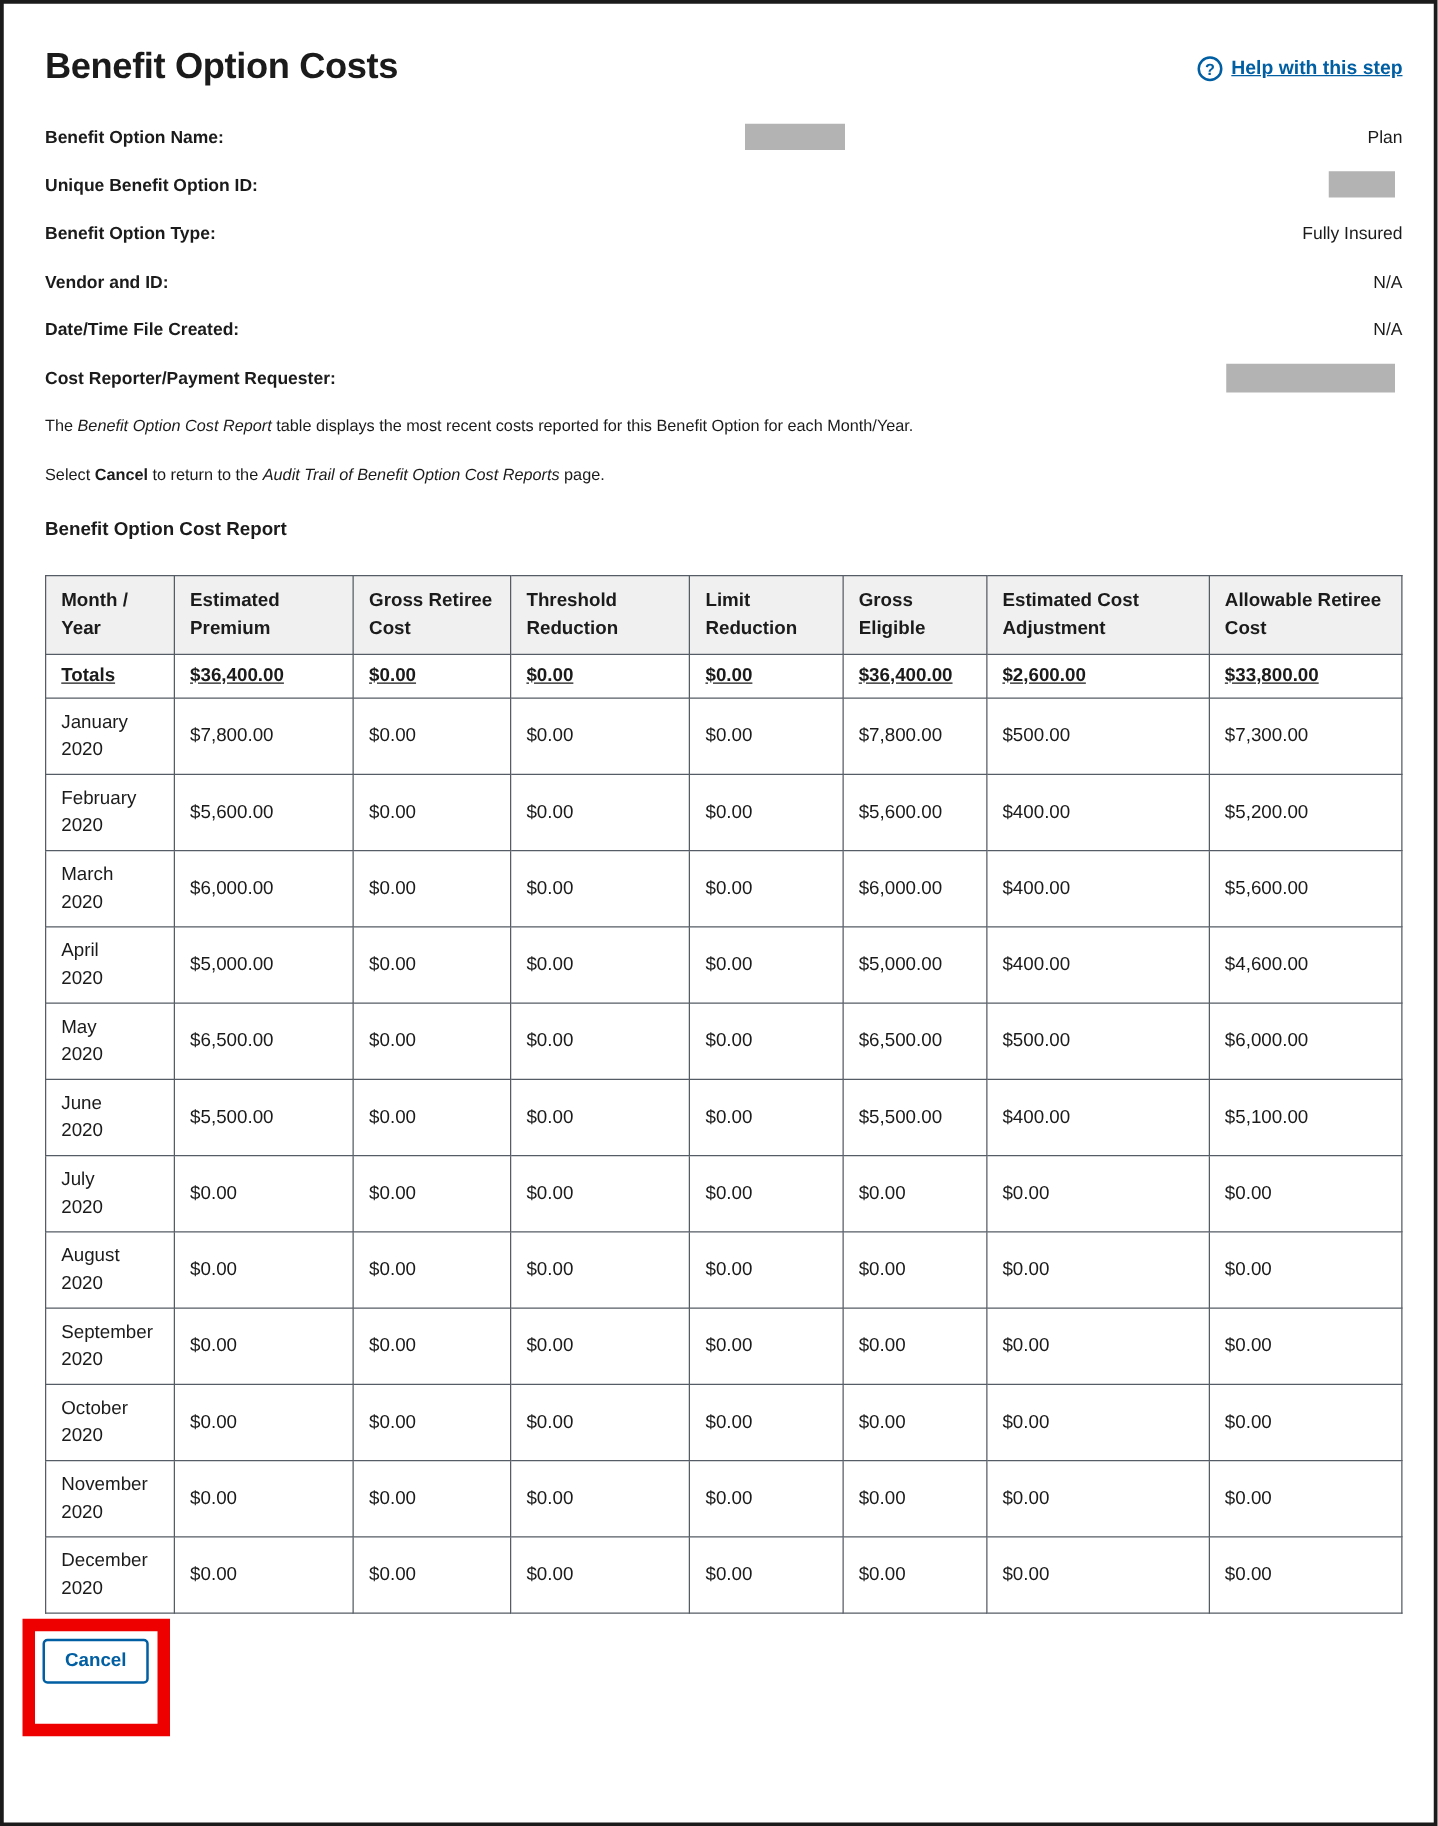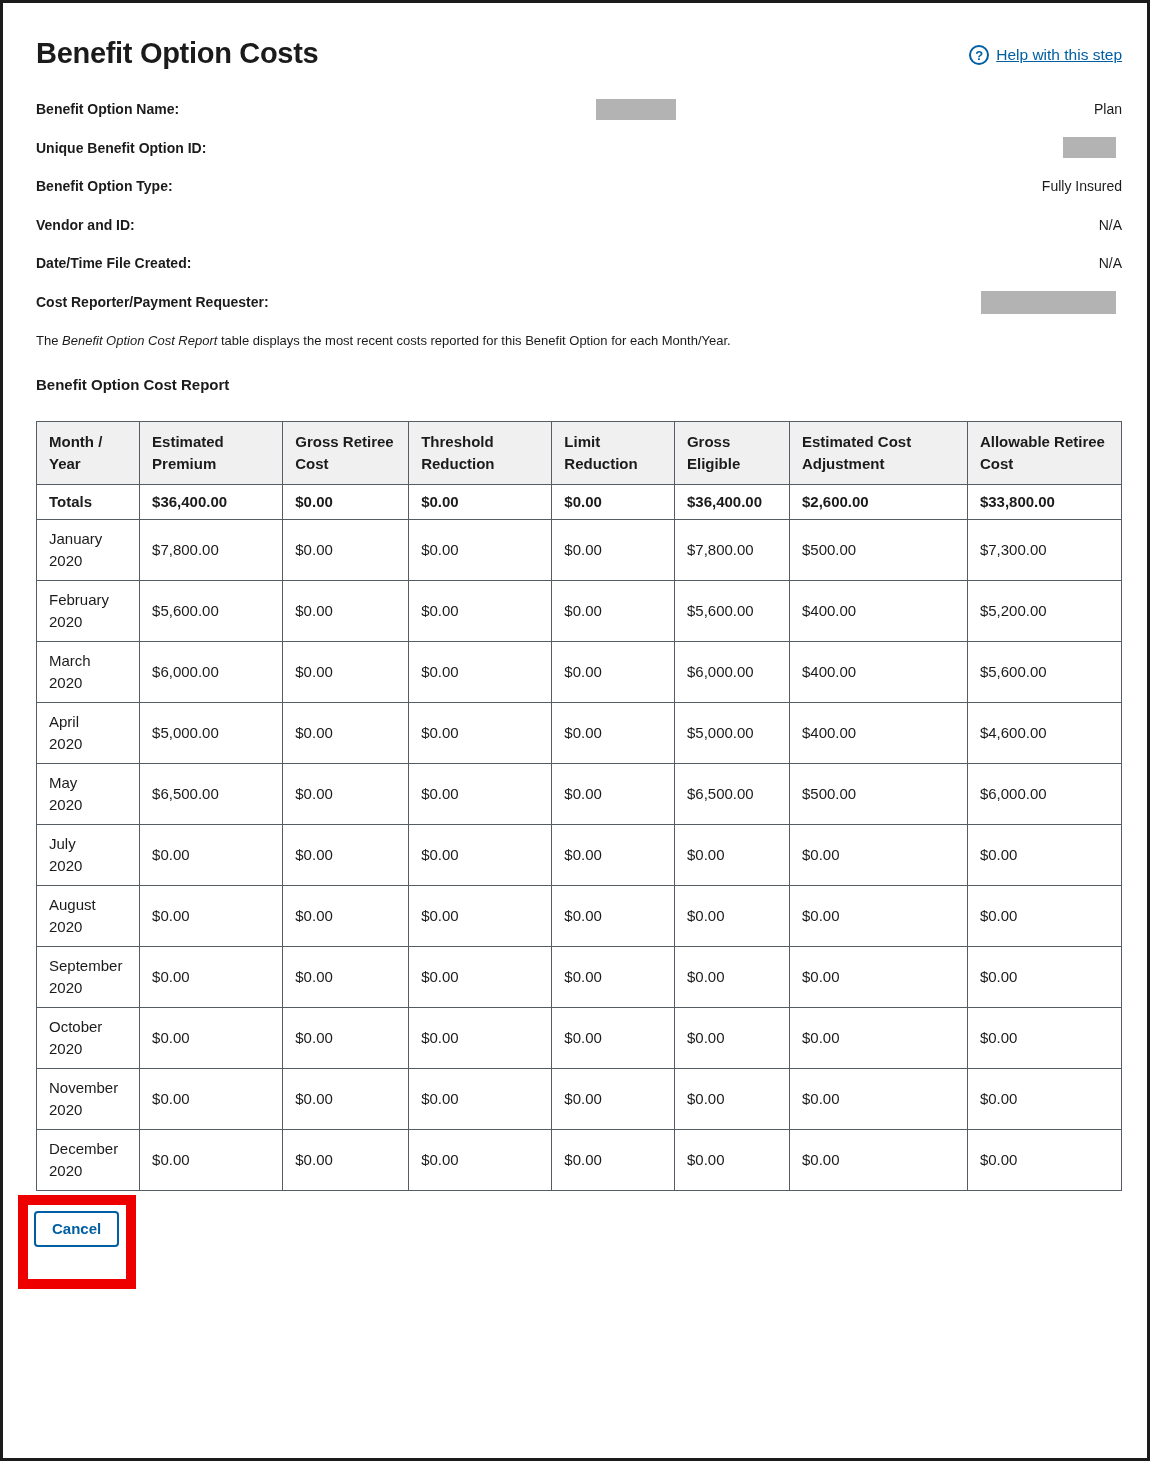--- a/index.html
+++ b/index.html
@@ -44,21 +44,21 @@
     min-width: 20px;
     border: 2px solid #005ea2;
     border-radius: 50%;
     display: flex;
     align-items: center;
     justify-content: center;
     font-size: 13px;
     font-weight: 700;
     line-height: 1;
   }
-  .help-text { text-decoration: underline; }
+  .help-text { text-decoration: underline; font-weight: bold; }
 
   
   .meta-block { margin-top: 28px; }
   .meta-line {
     font-size: 14px;
     line-height: 22px;
     margin-bottom: 16.5px;
     display: flex;
     align-items: center;
     justify-content: space-between;
@@ -103,20 +103,21 @@
   }
   .cost-table thead th {
     background: #f0f0f0;
     font-weight: 700;
     padding: 9px 12px;
     vertical-align: middle;
   }
   .cost-table tr.totals-row td {
     font-weight: 700;
     padding: 6px 12px;
+    text-decoration: underline;
   }
   .cost-table tbody td {
     padding: 8px 12px;
     vertical-align: middle;
   }
   .blk { display: block; }
 
   
   .annotation-box {
     display: inline-block;
@@ -175,20 +176,21 @@
       <span>N/A</span>
     </div>
     <div class="meta-line">
       <span class="meta-label">Cost Reporter/Payment Requester:</span>
       <span class="redacted w-reporter"></span>
     </div>
   </div>
 
   <p class="para"><span>The </span><span class="italic">Benefit Option Cost Report</span><span> table displays the most recent costs reported for this Benefit Option for each Month/Year.</span></p>
 
+  <p class="para"><span>Select </span><span class="bold">Cancel</span><span> to return to the </span><span class="italic">Audit Trail of Benefit Option Cost Reports</span><span> page.</span></p>
 
   <div class="table-caption">Benefit Option Cost Report</div>
 
   <table class="cost-table">
     <colgroup>
       <col style="width:9.5%">
         <col style="width:13.2%">
         <col style="width:11.6%">
         <col style="width:13.2%">
       <col style="width:11.3%">
@@ -281,20 +283,33 @@
           <td>$6,500.00</td>
           <td>$0.00</td>
           <td>$0.00</td>
           <td>$0.00</td>
           <td>$6,500.00</td>
           <td>$500.00</td>
           <td>$6,000.00</td>
         </tr>
         <tr>
           <td>
+            <span class="blk">June</span>
+            <span class="blk">2020</span>
+          </td>
+          <td>$5,500.00</td>
+          <td>$0.00</td>
+          <td>$0.00</td>
+          <td>$0.00</td>
+          <td>$5,500.00</td>
+          <td>$400.00</td>
+          <td>$5,100.00</td>
+        </tr>
+        <tr>
+          <td>
             <span class="blk">July</span>
             <span class="blk">2020</span>
           </td>
           <td>$0.00</td>
           <td>$0.00</td>
           <td>$0.00</td>
           <td>$0.00</td>
           <td>$0.00</td>
           <td>$0.00</td>
           <td>$0.00</td>

